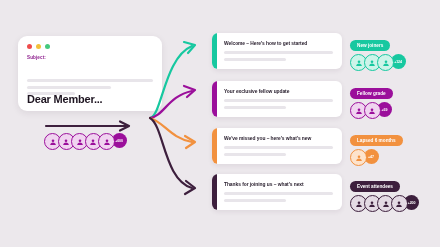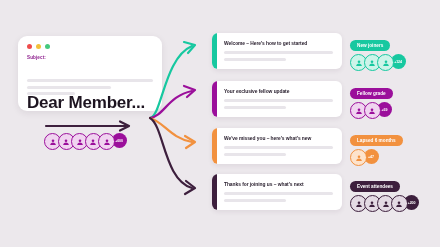--- a/index.html
+++ b/index.html
@@ -21,21 +21,21 @@
   .dot{width:5px;height:5px;border-radius:50%;}
   .dot.r{background:#ef4c4c;}
   .dot.y{background:#f3c13a;}
   .dot.g{background:#45c97e;}
   .subject{
     position:absolute;left:9px;top:19px;
     font-size:4.6px;font-weight:700;color:#8e1f8e;letter-spacing:.1px;
   }
   .greeting{
     position:absolute;left:9px;top:42px;
-    font-size:17px;font-weight:700;color:#1d1420;letter-spacing:-.2px;margin-top:15px;
+    font-size:11px;font-weight:700;color:#1d1420;letter-spacing:-.2px;margin-top:15px;
   }
   .ph{position:absolute;background:#e8e5ea;border-radius:2px;height:3.4px;}
   .email-card .ph1{left:9px;top:43px;width:126px;}
   .email-card .ph2{left:9px;top:49.5px;width:84px;}
   .email-card .ph3{left:9px;top:56px;width:48px;}
 
   
   .left-arrow{position:absolute;left:44px;top:118px;}
   .left-avatars{position:absolute;left:44px;top:133px;display:flex;}
   .av{

